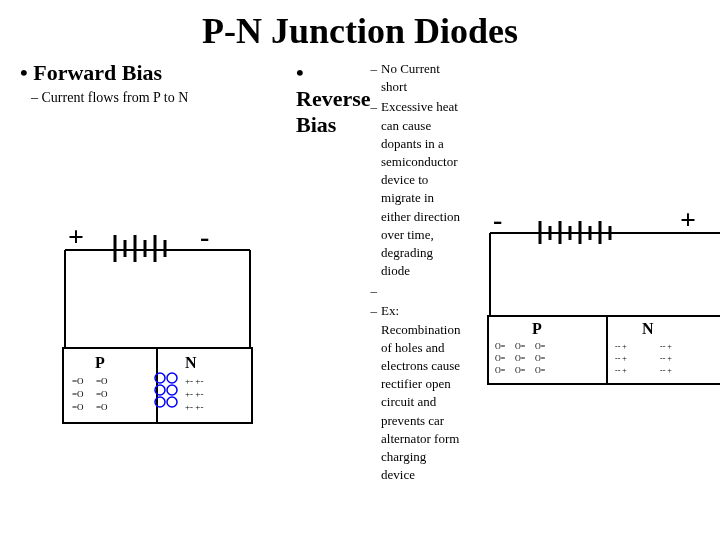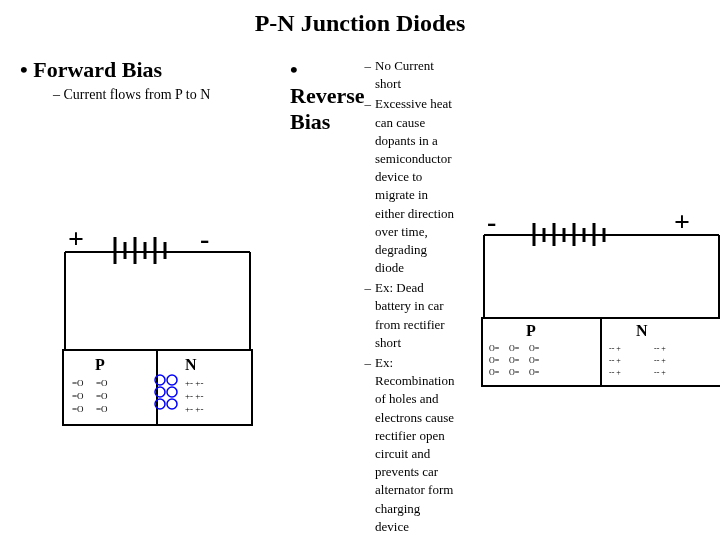--- a/index.html
+++ b/index.html
@@ -15,29 +15,29 @@
     .page {
       width: 720px;
       height: 540px;
       padding: 10px 20px;
       display: flex;
       flex-direction: column;
     }
 
     .title {
       text-align: center;
-      font-size: 24px;
+      font-size: 36px;
       font-weight: bold;
-      margin-bottom: 20px;
+      margin-bottom: 8px;
     }
 
     .columns {
       display: flex;
       flex: 1;
-      gap: 10px;
+      gap: 16px;
     }
 
     .col-left {
       flex: 1;
       display: flex;
       flex-direction: column;
     }
 
     .col-right {
       flex: 1;
@@ -46,21 +46,21 @@
     }
 
     .section-title {
       font-size: 22px;
       font-weight: bold;
       margin-bottom: 4px;
     }
 
     .bullet-item {
       font-size: 14px;
-      margin-left: 28px;
+      margin-left: 6px;
       margin-bottom: 3px;
       display: flex;
       align-items: center;
     }
 
     .bullet-item .dash {
       margin-right: 5px;
       flex-shrink: 0;
     }
 
@@ -174,21 +174,20 @@
         <div class="bullet-list-item">
           <span class="dash">– </span>
           <span>No Current short</span>
         </div>
         <div class="bullet-list-item">
           <span class="dash">– </span>
           <span>Excessive heat can cause dopants in a semiconductor device to migrate in either direction over time, degrading diode</span>
         </div>
         <div class="bullet-list-item">
           <span class="dash">– </span>
-          <span>Ex: Dead battery in car from rectifier short</span>
         </div>
         <div class="bullet-list-item">
           <span class="dash">– </span>
           <span>Ex: Recombination of holes and electrons cause rectifier open circuit and prevents car alternator form charging device</span>
         </div>
       </div>
 
       <div class="reverse-circuit">
         <svg width="290" height="180">
 

